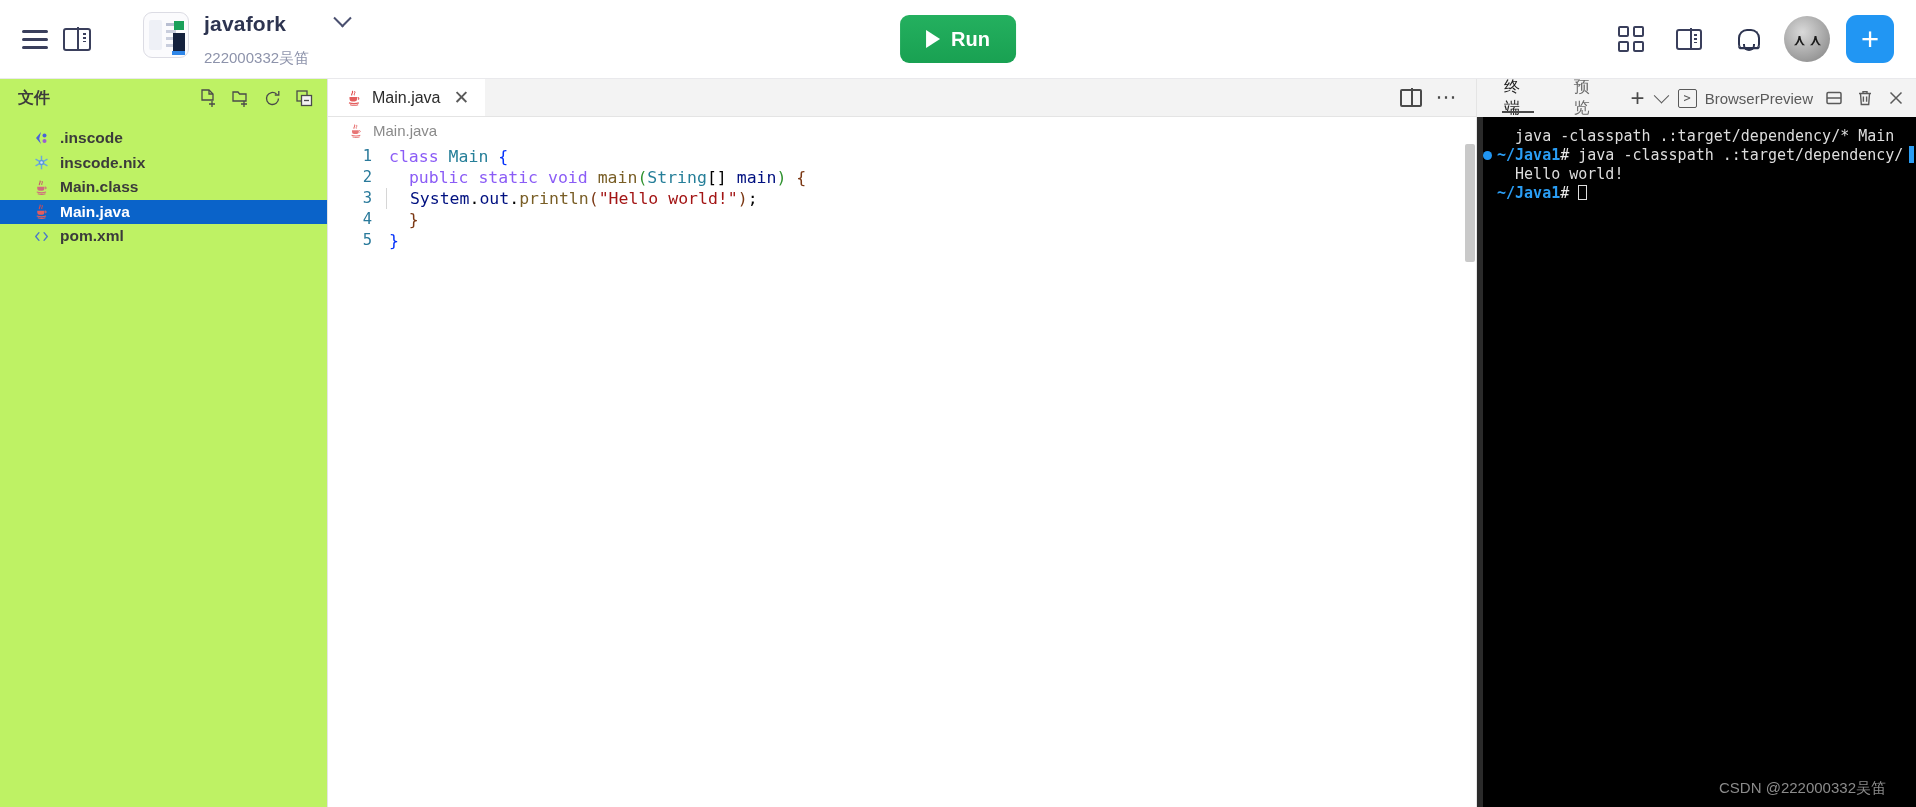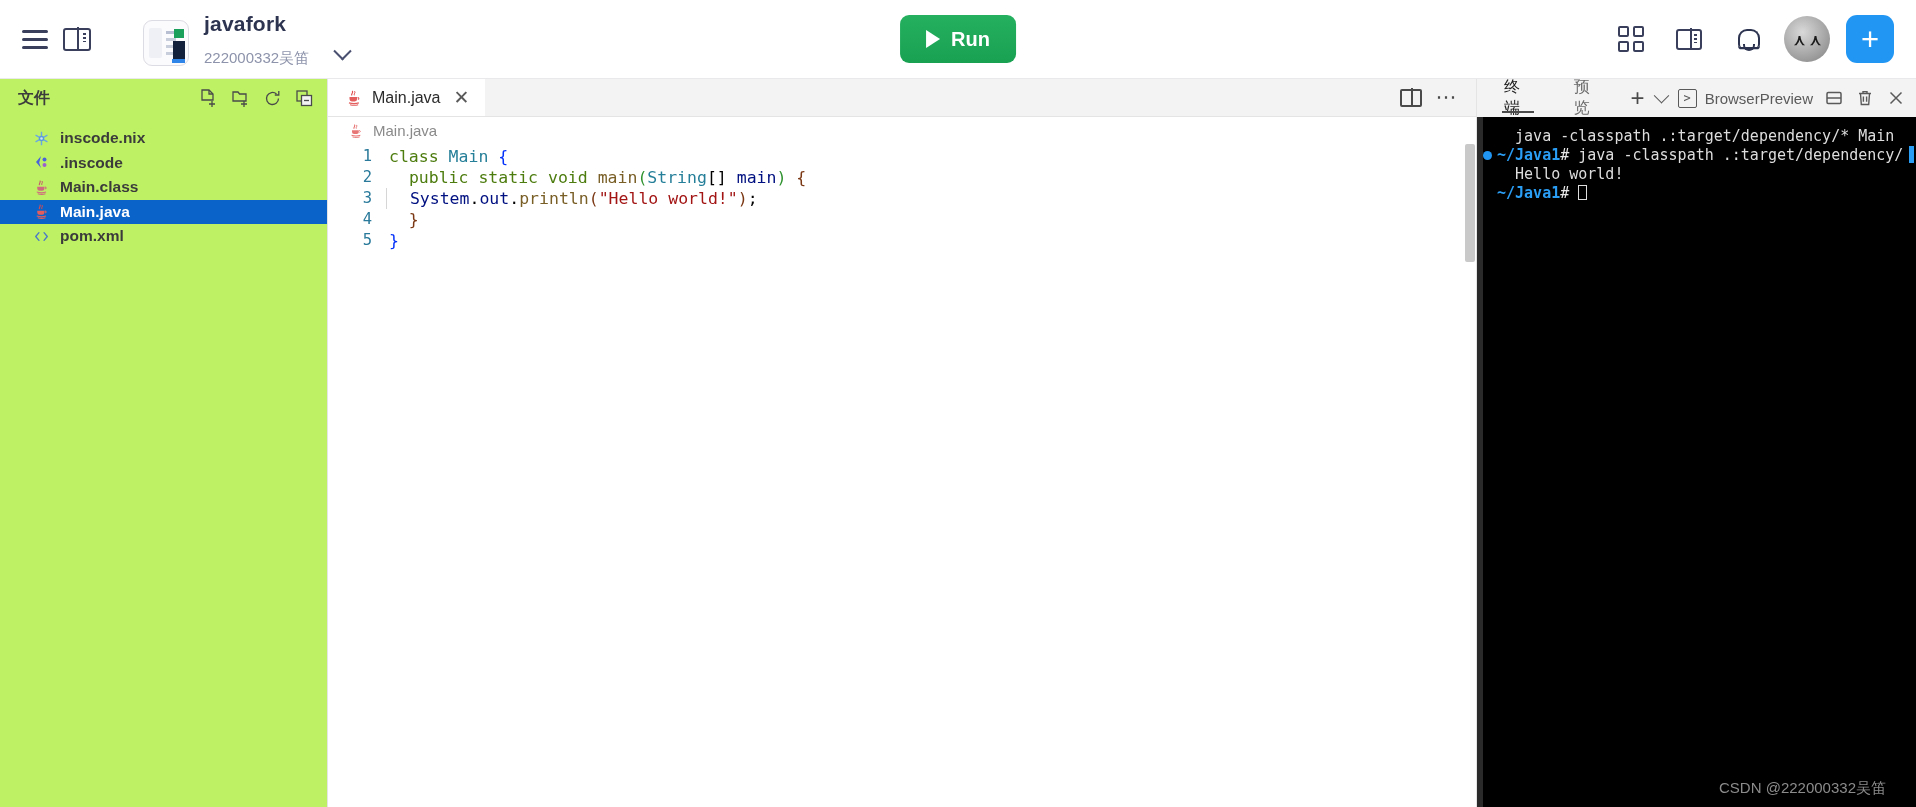--- a/index.html
+++ b/index.html
@@ -21,21 +21,21 @@
     border-bottom: 1px solid #e9e9ec;
   }
   .icon-btn {
     width: 42px; height: 42px;
     display: flex; align-items: center; justify-content: center;
     cursor: pointer; border-radius: 6px; flex: 0 0 auto;
   }
   .hamburger { width: 26px; height: 19px; display: flex; flex-direction: column; justify-content: space-between; }
   .hamburger span { display: block; height: 3px; background: #3a3f5c; border-radius: 2px; }
 
-  .proj-wrap { display: flex; align-items: flex-end; margin-left: 18px; padding-left: 27px; }
+  .proj-wrap { display: flex; align-items: flex-start; margin-left: 18px; padding-left: 27px; }
   .proj-thumb {
     width: 46px; height: 46px; border-radius: 9px;
     border: 1px solid #dcdce4; background: #fbfbfd;
     position: relative; overflow: hidden; flex: 0 0 auto;
   }
   .proj-thumb .tb-left { position: absolute; left: 5px; top: 7px; width: 13px; height: 30px; background: #eef0f6; border-radius: 2px; }
   .proj-thumb .tb-l1 { position: absolute; left: 22px; top: 10px; width: 14px; height: 3px; background: #b9bfd2; }
   .proj-thumb .tb-l2 { position: absolute; left: 22px; top: 17px; width: 10px; height: 3px; background: #c9cedd; }
   .proj-thumb .tb-l3 { position: absolute; left: 22px; top: 24px; width: 13px; height: 3px; background: #c9cedd; }
   .proj-thumb .tb-l4 { position: absolute; left: 22px; top: 31px; width: 8px; height: 3px; background: #c9cedd; }
@@ -138,21 +138,21 @@
   .tb-dots { font-size: 21px; color: #4a4a4a; line-height: 0.5; letter-spacing: 1.5px; cursor: pointer; }
 
   .breadcrumb { height: 27px; display: flex; align-items: center; gap: 8px; padding-left: 18px; font-size: 15px; color: #8a8a8a; background: #fff; }
 
   .code-area { flex: 1; position: relative; display: flex; background: #fff; min-height: 0; overflow: hidden; }
   .code-lines { font-family: "DejaVu Sans Mono", monospace; font-size: 16.5px; line-height: 21px; padding-top: 2px; width: 100%; }
   .cl { display: flex; height: 21px; align-items: center; white-space: pre; }
   .lnum { width: 58px; min-width: 58px; text-align: right; padding-right: 14px; color: #2a7a9b; font-size: 15.5px; }
   .indent-guide { border-left: 1px solid #d6d6d6; height: 21px; width: 1px; }
   .ctxt { padding-left: 3px; }
-  .k-kw { color: #4d7c0f; }
+  .k-kw { color: #8b5cf6; }
   .k-type { color: #267f99; }
   .k-cls { color: #267f99; }
   .k-str { color: #a31515; }
   .k-fn { color: #795e26; }
   .k-var { color: #001080; }
   .k-p { color: #000000; }
   .k-punct1 { color: #0431fa; }
   .k-punct2 { color: #319331; }
   .k-punct3 { color: #7b3814; }
 
@@ -285,37 +285,37 @@
               <path d="M10 12.5h5"></path>
             </svg>
           </div>
         </div>
       </div>
 
       <div class="files">
 
         <div class="file-row">
           <span class="fico">
-            <svg width="17" height="17" viewBox="0 0 20 20" stroke="#6aa8e0" stroke-width="1.7" fill="none">
-              <path d="M10 2v16M3 6l14 8M3 14l14-8"></path>
-              <circle cx="10" cy="10" r="2.4" fill="#cfe4f7" stroke="#5b9bd5"></circle>
-            </svg>
-          </span>
-          <span>inscode.nix</span>
-        </div>
-
-        <div class="file-row">
-          <span class="fico">
             <svg width="17" height="17" viewBox="0 0 17 17">
               <path d="M8 2 L3 8 L8 14 L6.2 8.8 Z" fill="#4a63d8"></path>
               <circle cx="11.5" cy="5.5" r="2" fill="#4a63d8"></circle>
               <circle cx="11.5" cy="11" r="2" fill="#9b5fd0"></circle>
             </svg>
           </span>
           <span>.inscode</span>
+        </div>
+
+        <div class="file-row">
+          <span class="fico">
+            <svg width="17" height="17" viewBox="0 0 20 20" stroke="#6aa8e0" stroke-width="1.7" fill="none">
+              <path d="M10 2v16M3 6l14 8M3 14l14-8"></path>
+              <circle cx="10" cy="10" r="2.4" fill="#cfe4f7" stroke="#5b9bd5"></circle>
+            </svg>
+          </span>
+          <span>inscode.nix</span>
         </div>
 
         <div class="file-row">
           <span class="fico">
             <svg width="17" height="17" viewBox="0 0 20 20">
               <path d="M8 2c2 2-1.6 3.2-.4 5.2" stroke="#c4546a" stroke-width="1.3" fill="none"></path>
               <path d="M10.6 2.4c1.6 1.8-1.2 2.8-.2 4.6" stroke="#c4546a" stroke-width="1.1" fill="none"></path>
               <path d="M5 9h8.5v2.2a2.6 2.6 0 0 1-2.6 2.6H7.6A2.6 2.6 0 0 1 5 11.2z" fill="#cf6b7e"></path>
               <path d="M14 9.4c1.6 0 2 1.6.4 2.3" stroke="#cf6b7e" stroke-width="1.2" fill="none"></path>
               <path d="M4.4 15.4c3.6 1.1 7.6 1.1 11 0" stroke="#cf6b7e" stroke-width="1.3" fill="none"></path>

